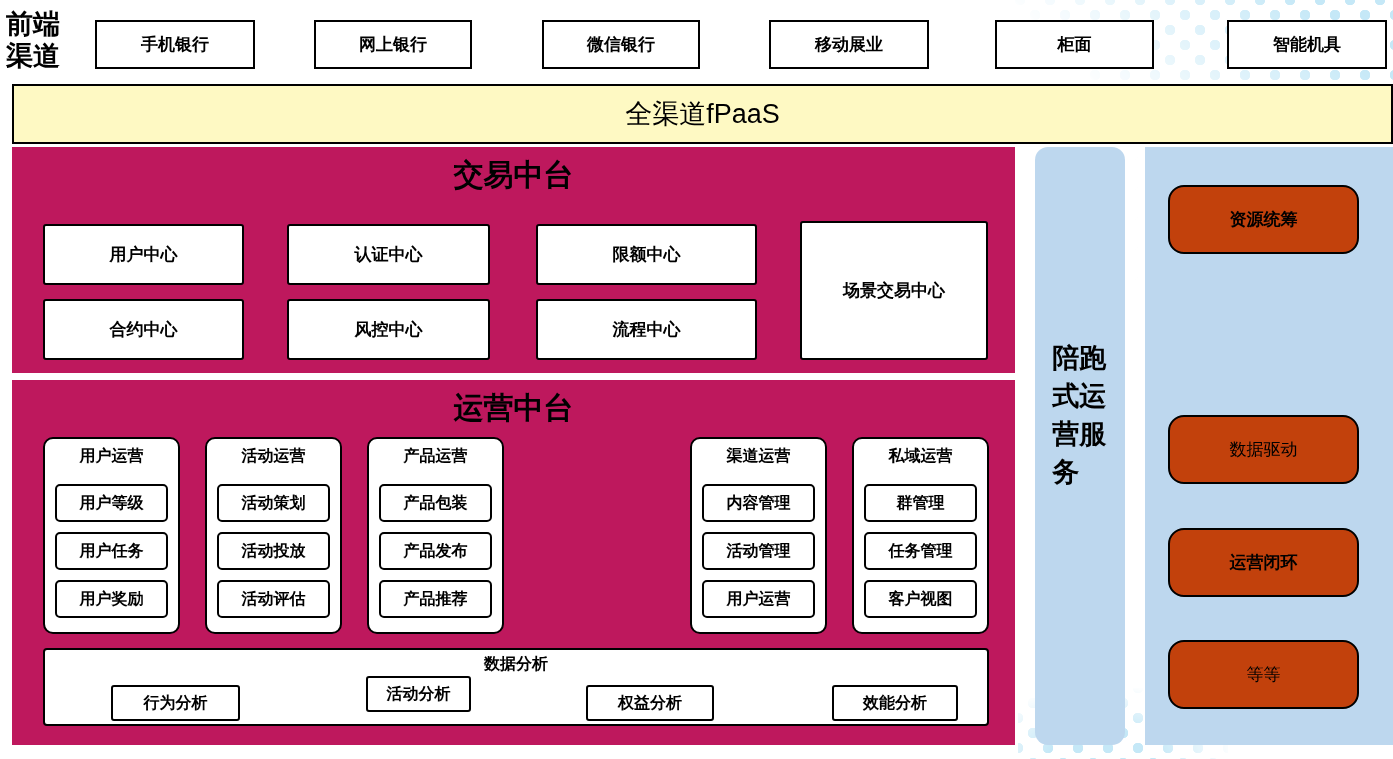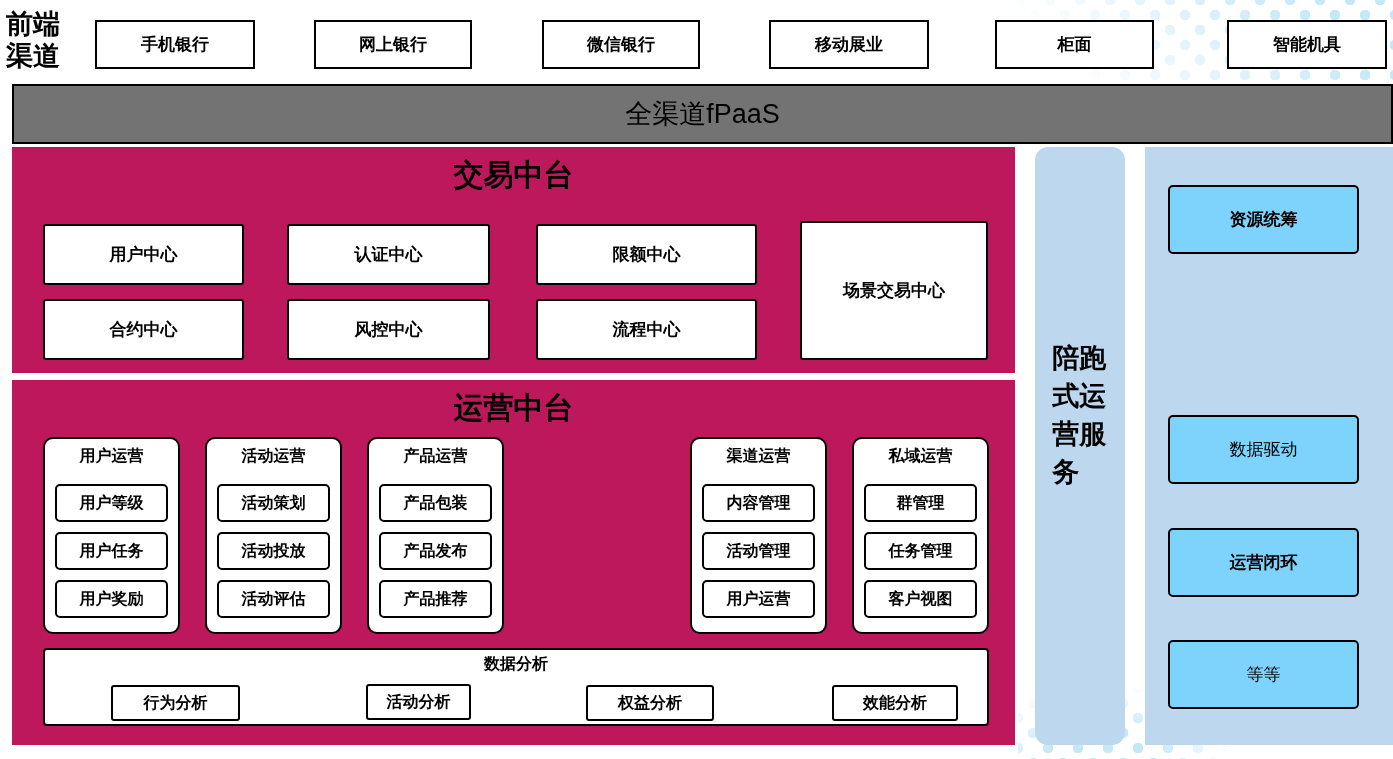--- a/index.html
+++ b/index.html
@@ -45,21 +45,21 @@
   }
   .channel-box{
     border:2px solid #000;
     background:#fff;
     display:flex;align-items:center;justify-content:center;
     font-size:17px;font-weight:bold;
     z-index:1;
   }
   .fpaas-bar{
     border:2px solid #000;
-    background:#737373;
+    background:#fef9c3;
     display:flex;align-items:center;justify-content:center;
     font-size:27px;
     z-index:1;
   }
   .blue-section{
     background:#be185d;
     z-index:1;
   }
   .section-title{
     position:absolute;left:0;right:0;top:8px;
@@ -127,23 +127,23 @@
     text-align:left;
     margin-top:-60px;
   }
   .right-panel{
     background:#bdd7ee;
     z-index:1;
   }
   .right-item{
     position:absolute;
     left:23px;width:187px;height:65px;
-    background:#7dd3fc;
-    border:2px solid #000;
-    border-radius:5px;
+    background:#c2410c;
+    border:2px solid #000;
+    border-radius:16px;
     display:flex;align-items:center;justify-content:center;
     font-size:17px;
     z-index:2;
   }
   .right-item.bold{font-weight:bold;}
 </style>
 </head>
 <body>
 
 <div id="canvas">
@@ -209,21 +209,21 @@
     <div class="group" style="left:840px;top:57px;width:133px;height:193px;">
       <div class="group-title">私域运营</div>
       <div class="group-item" style="top:45px;">群管理</div>
       <div class="group-item" style="top:93px;font-family:Liberation Serif, serif;">任务管理</div>
       <div class="group-item" style="top:141px;">客户视图</div>
     </div>
 
     <div class="analysis" style="left:31px;top:268px;width:942px;height:74px;">
       <div class="analysis-title">数据分析</div>
       <div class="analysis-item" style="left:66px;top:35px;width:125px;">行为分析</div>
-      <div class="analysis-item" style="left:321px;top:34px;width:101px;">活动分析</div>
+      <div class="analysis-item" style="left:321px;top:26px;width:101px;">活动分析</div>
       <div class="analysis-item" style="left:541px;top:35px;width:124px;">权益分析</div>
       <div class="analysis-item" style="left:787px;top:35px;width:122px;">效能分析</div>
     </div>
   </div>
 
   <div class="abs strip" style="left:1035px;top:147px;width:90px;height:598px;border-radius:13px;">
     <div class="strip-text">陪跑式运营服务</div>
   </div>
 
   <div class="abs right-panel" style="left:1145px;top:147px;width:248px;height:598px;">

